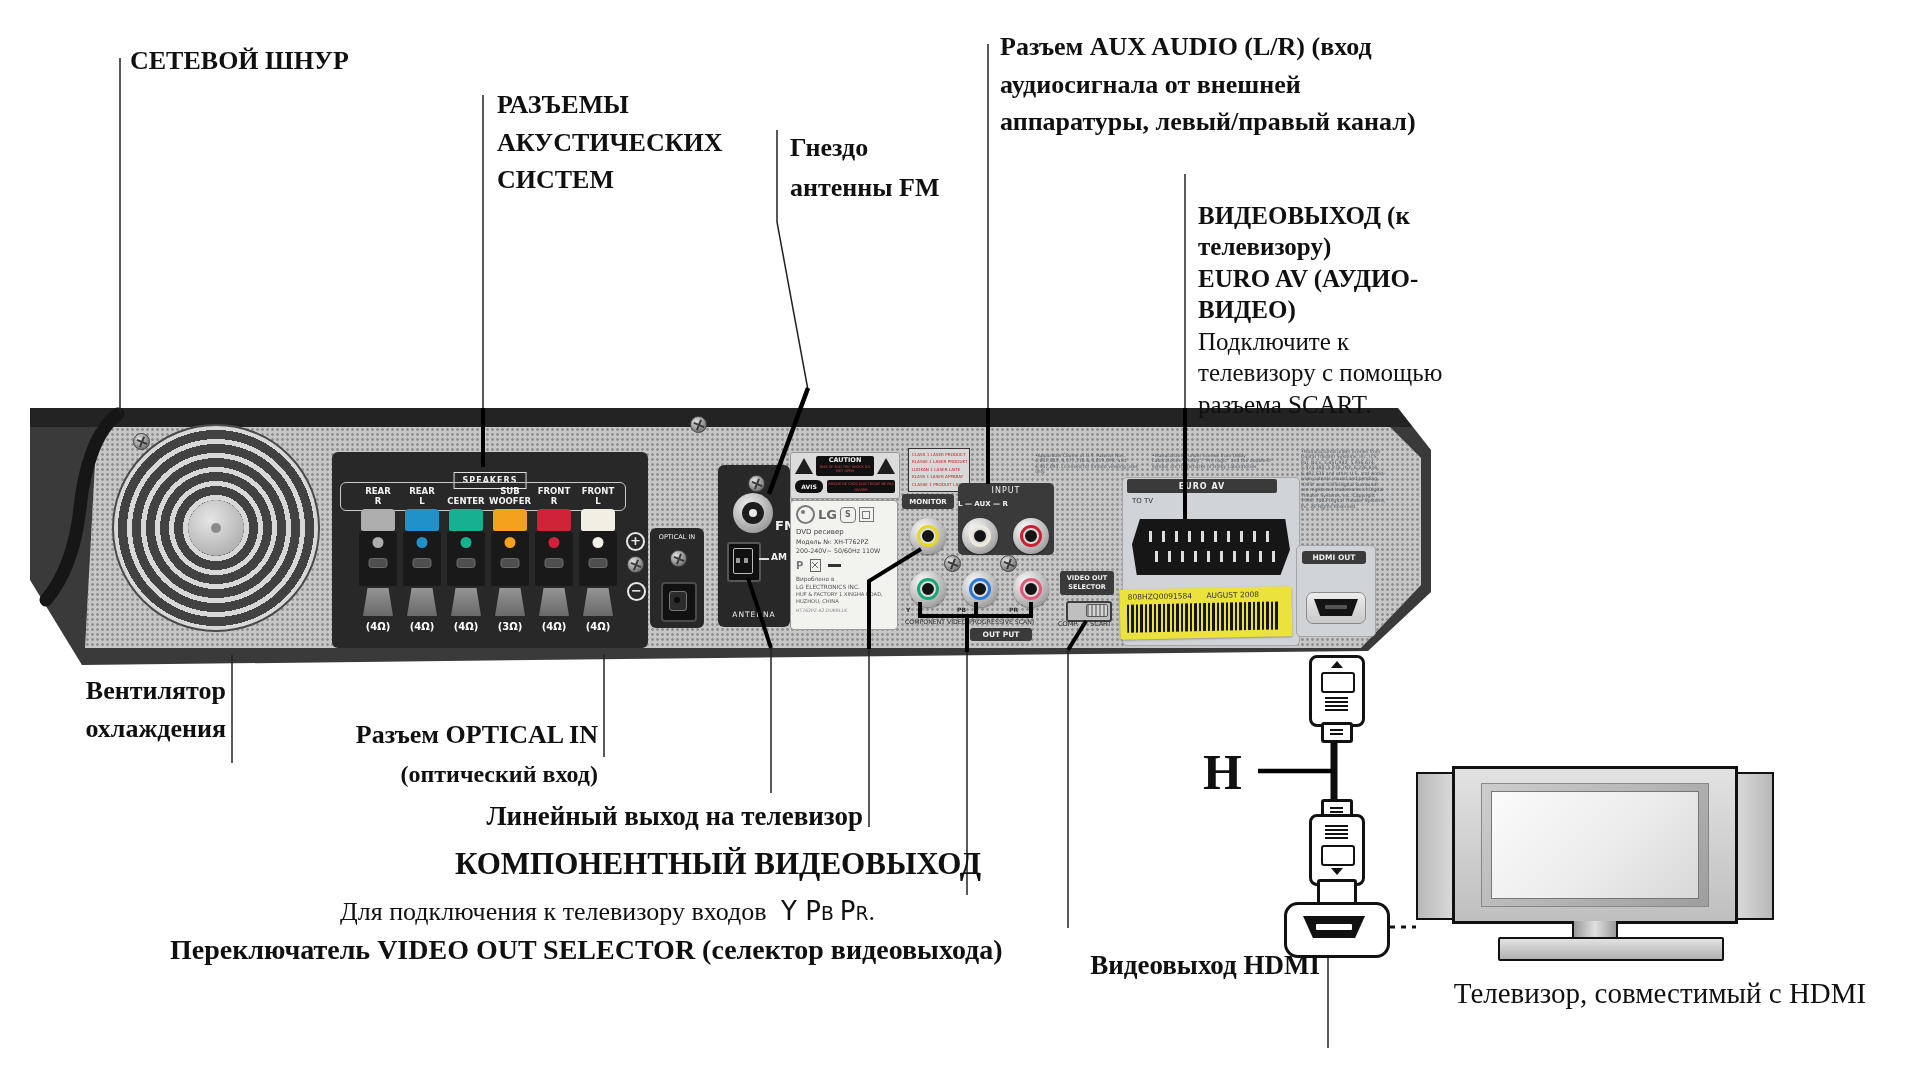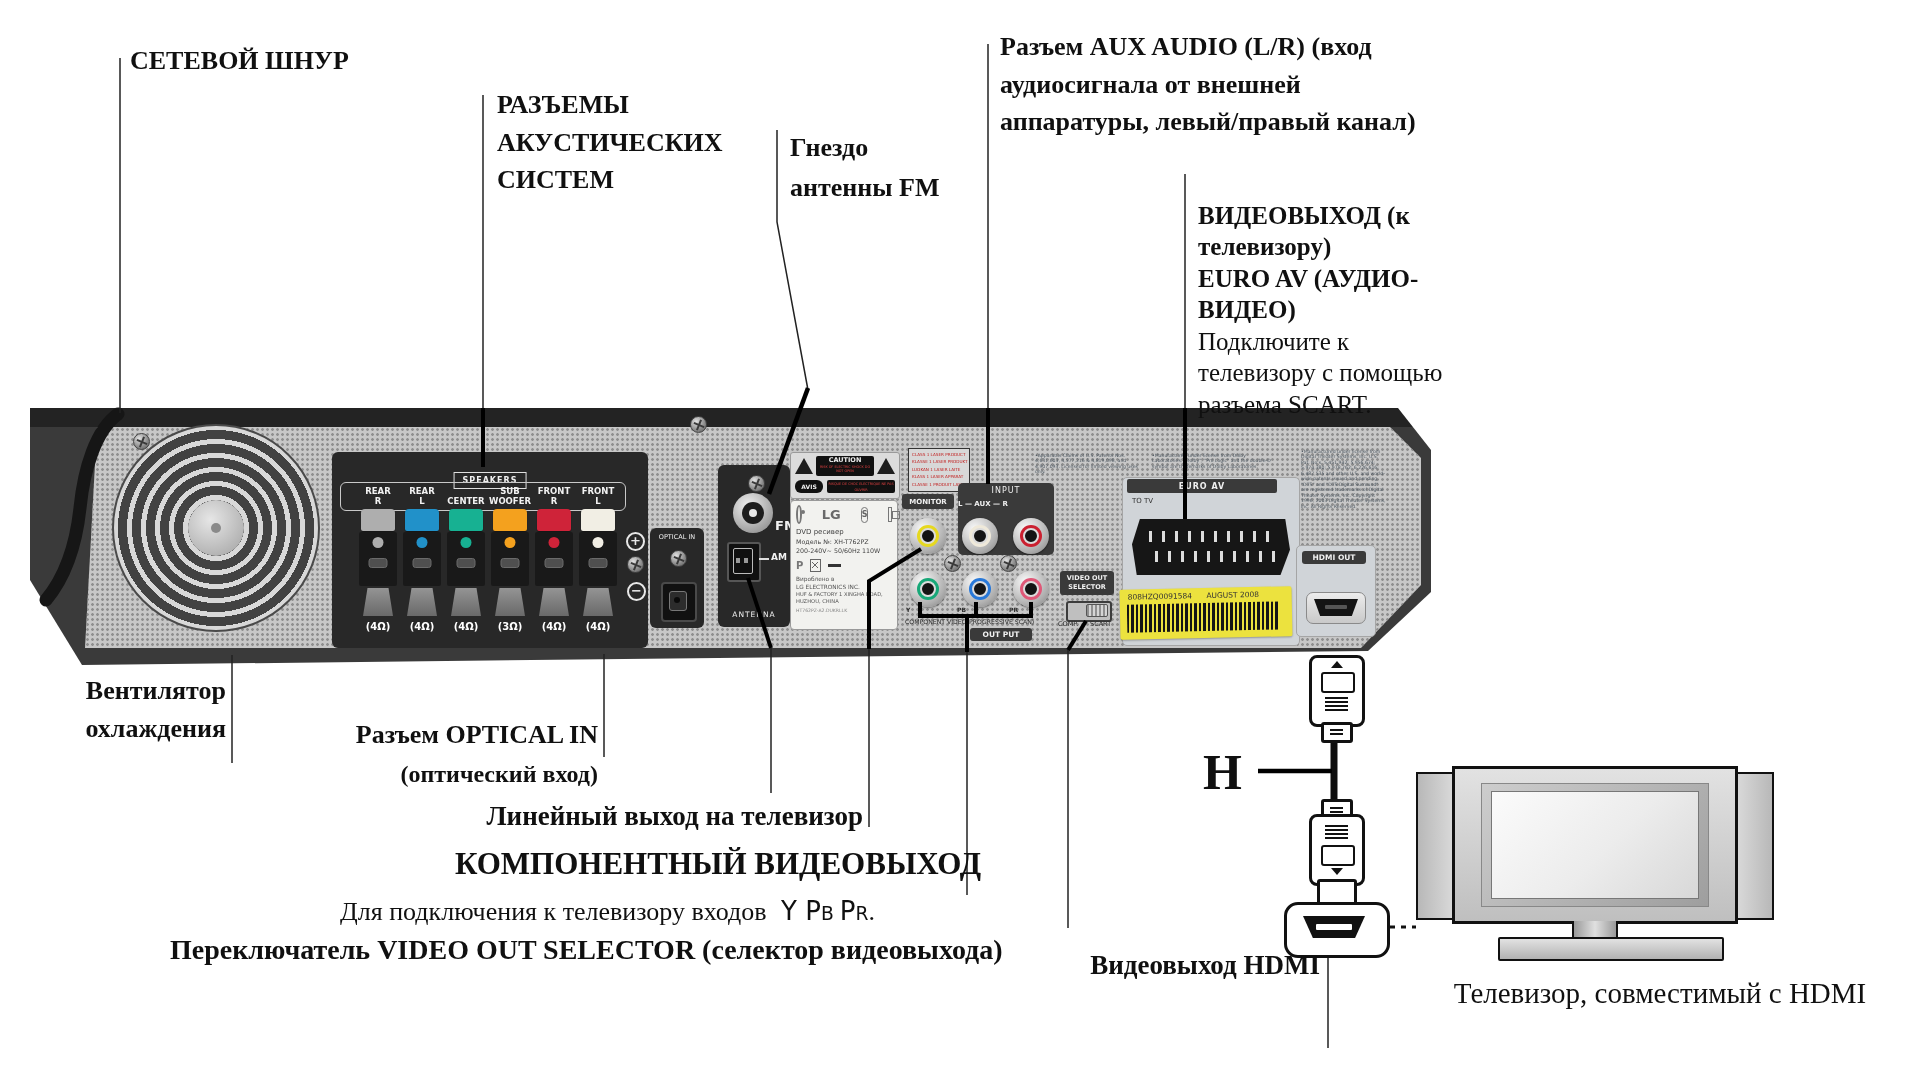--- a/index.html
+++ b/index.html
@@ -198,21 +198,21 @@
     </div>
     <div class="abs" style="left:4px;top:27px;width:28px;height:13px;background:#111;border-radius:6px;text-align:center">
       <div style="font:bold 6px/13px 'DejaVu Sans',sans-serif;color:#eee">AVIS</div>
     </div>
     <div class="abs" style="left:36px;top:27px;width:68px;height:13px;background:#111;border-radius:2px;text-align:center;overflow:hidden">
       <div style="font:3.4px/6px 'DejaVu Sans',sans-serif;color:#e04040;padding-top:1px">RISQUE DE CHOC ELECTRIQUE NE PAS OUVRIR</div>
     </div>
   </div>
 
   <div class="abs" style="left:790px;top:500px;width:108px;height:130px;background:#f2f2ef;border:1px solid #999;border-radius:4px;padding:4px 5px;box-sizing:border-box">
-    <div style="display:flex;align-items:center;gap:20px">
+    <div style="display:flex;align-items:center;gap:3px">
       <div style="width:15px;height:15px;border:2px solid #777;border-radius:50%;position:relative">
           <div style="position:absolute;left:3px;top:3px;width:4px;height:4px;border-radius:50%;background:#777"></div>
         </div>
       <div style="font:bold 13px 'DejaVu Sans',sans-serif;color:#6a6a6a">LG</div>
       <div style="width:14px;height:14px;border:1.5px solid #777;border-radius:4px;text-align:center;font:bold 8px/13px 'DejaVu Sans',sans-serif;color:#666">S</div>
       <div style="width:13px;height:13px;border:1.5px solid #777;position:relative">
           <div style="position:absolute;left:2.5px;top:2.5px;width:6px;height:6px;border:1px solid #777"></div>
         </div>
     </div>
     <div style="font:7px/10px 'DejaVu Sans',sans-serif;color:#444;margin-top:3px">DVD ресивер</div>

